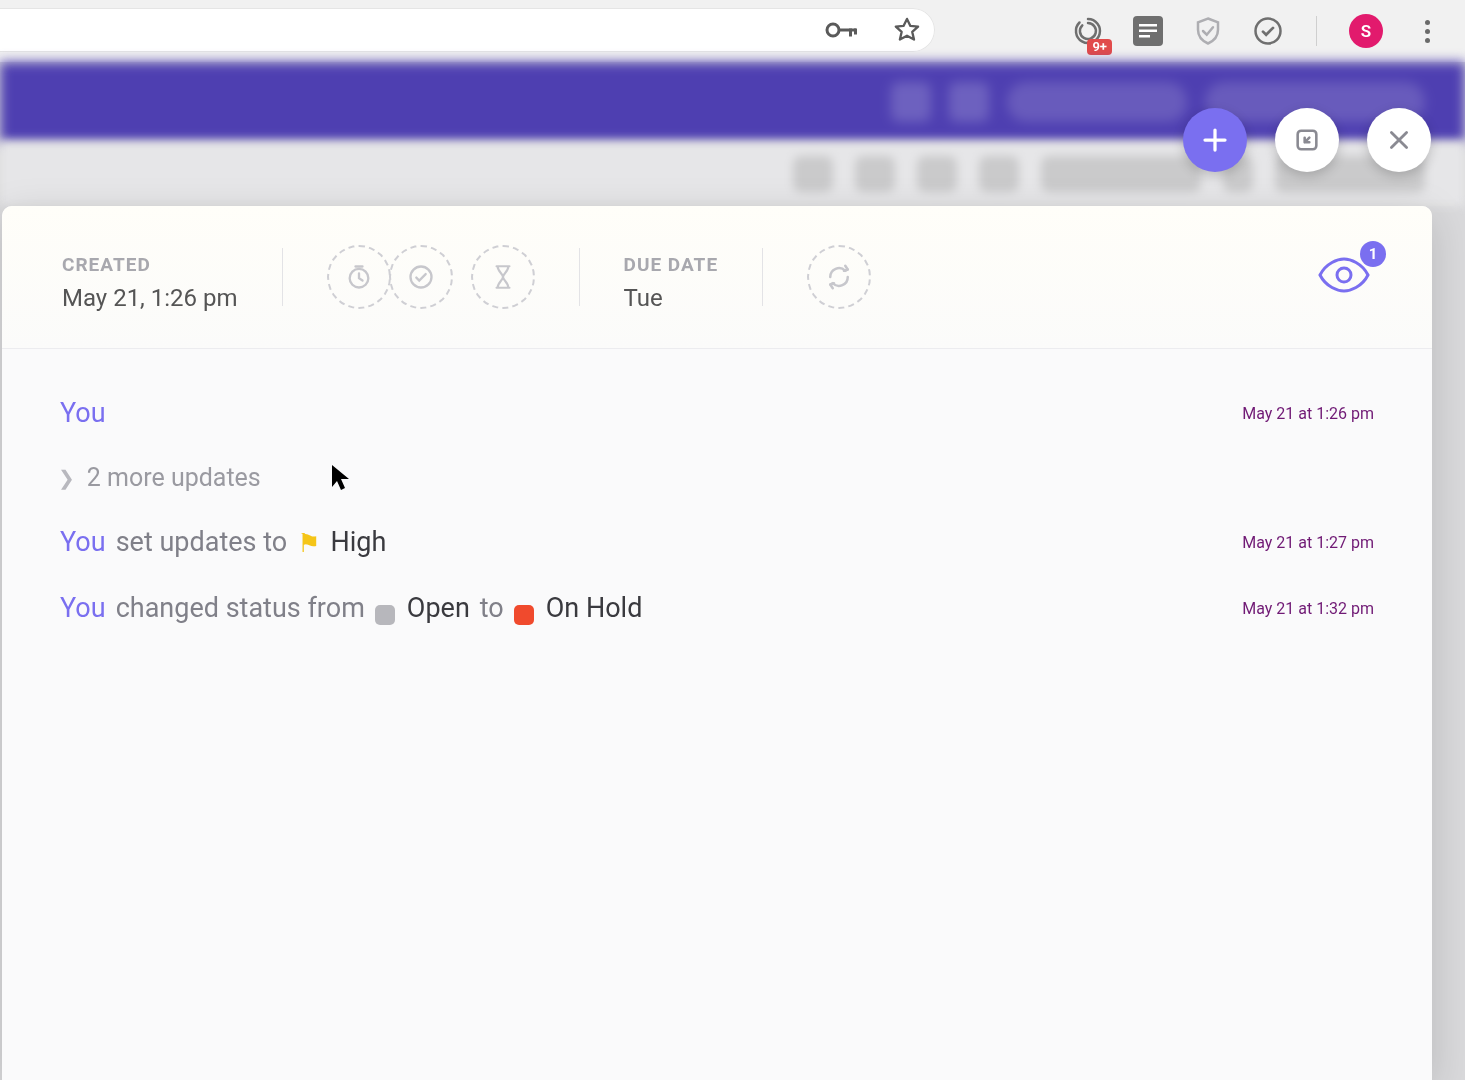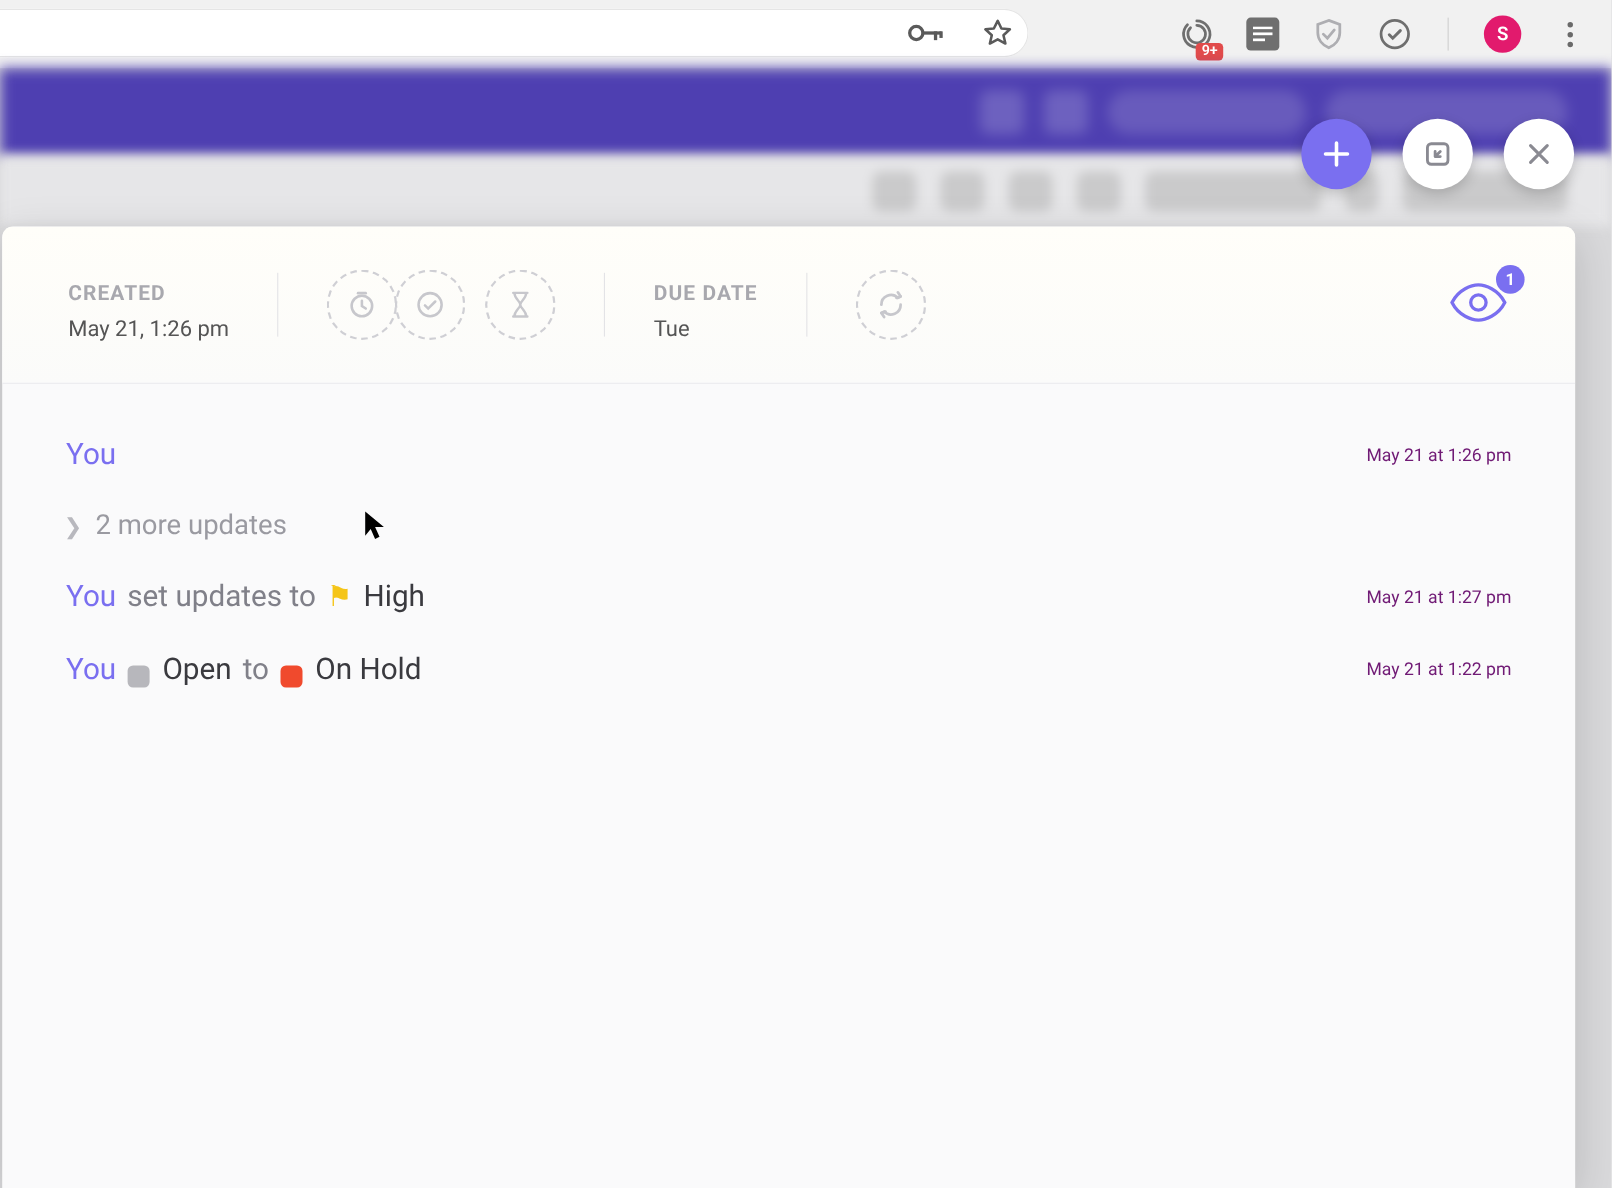--- a/index.html
+++ b/index.html
@@ -164,21 +164,21 @@
   .hbox { display:flex; flex-direction:column; gap:8px; }
   .label-caps {
     color:#a8a8ae;
     font-size:19px;
     font-weight:700;
     letter-spacing:1px;
     margin-top:11px;
   }
   .value-big {
     color:#555;
-    font-size:20px;
+    font-size:24px;
   }
   .vline {
     width:1px; height:58px; background:#e3e3e6;
     margin: 0 14px;
   }
   .dashed-circle {
     width:60px; height:60px;
     border-radius:50%;
     border:2px dashed #cfcfd4;
     display:flex; align-items:center; justify-content:center;
@@ -434,27 +434,28 @@
         <span>set updates to</span>
         <span class="flag">⚑</span>
         <span class="prio">High</span>
       </div>
       <span class="time">May 21 at 1:27 pm</span>
     </div>
 
     <div class="feed-row">
       <div class="lh">
         <span class="you">You</span>
+        <span>changed status from</span>
         <span class="status-chip chip-open"></span>
         <span class="st-label">Open</span>
         <span>to</span>
         <span class="status-chip chip-hold"></span>
         <span class="st-label">On Hold</span>
       </div>
-      <span class="time">May 21 at 1:22 pm</span>
+      <span class="time">May 21 at 1:32 pm</span>
     </div>
 
   </div>
 </div>
 
 <div class="cursor">
   <svg width="22" height="28" viewBox="0 0 22 28">
     <path d="M2 2l0 22 5-6 4 9 4-2-4-9 8 0z" fill="#000"></path>
   </svg>
 

